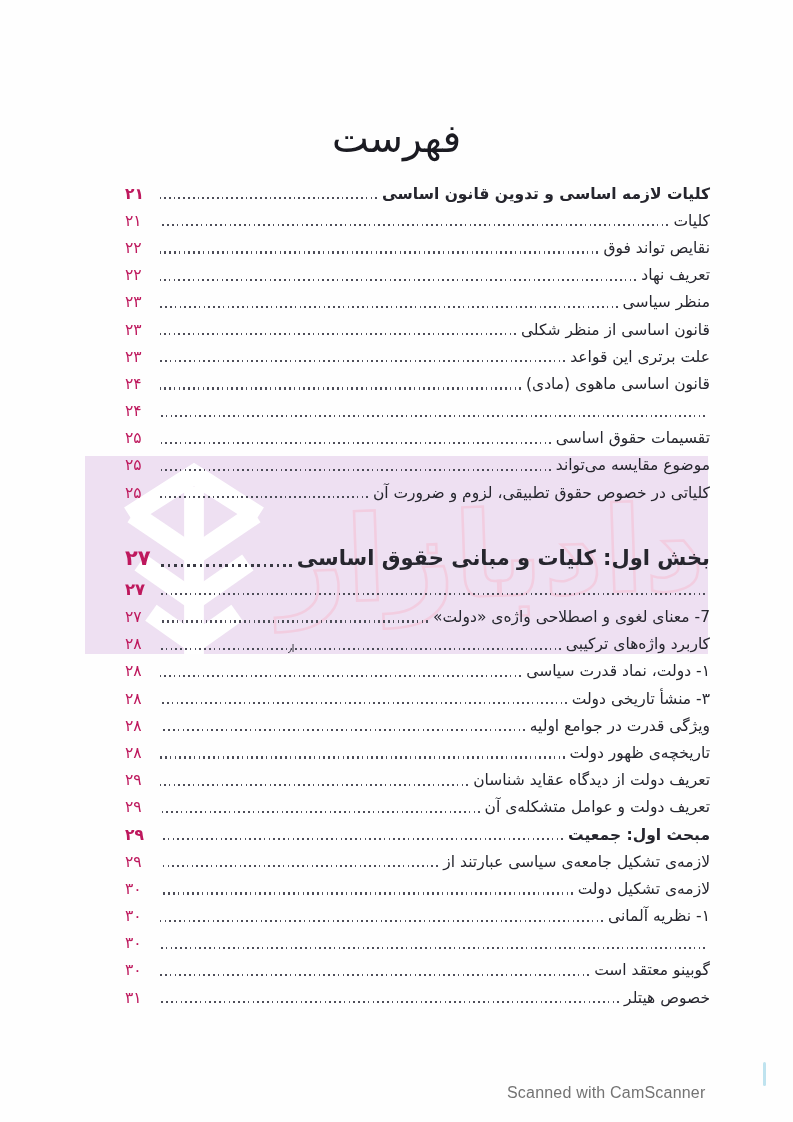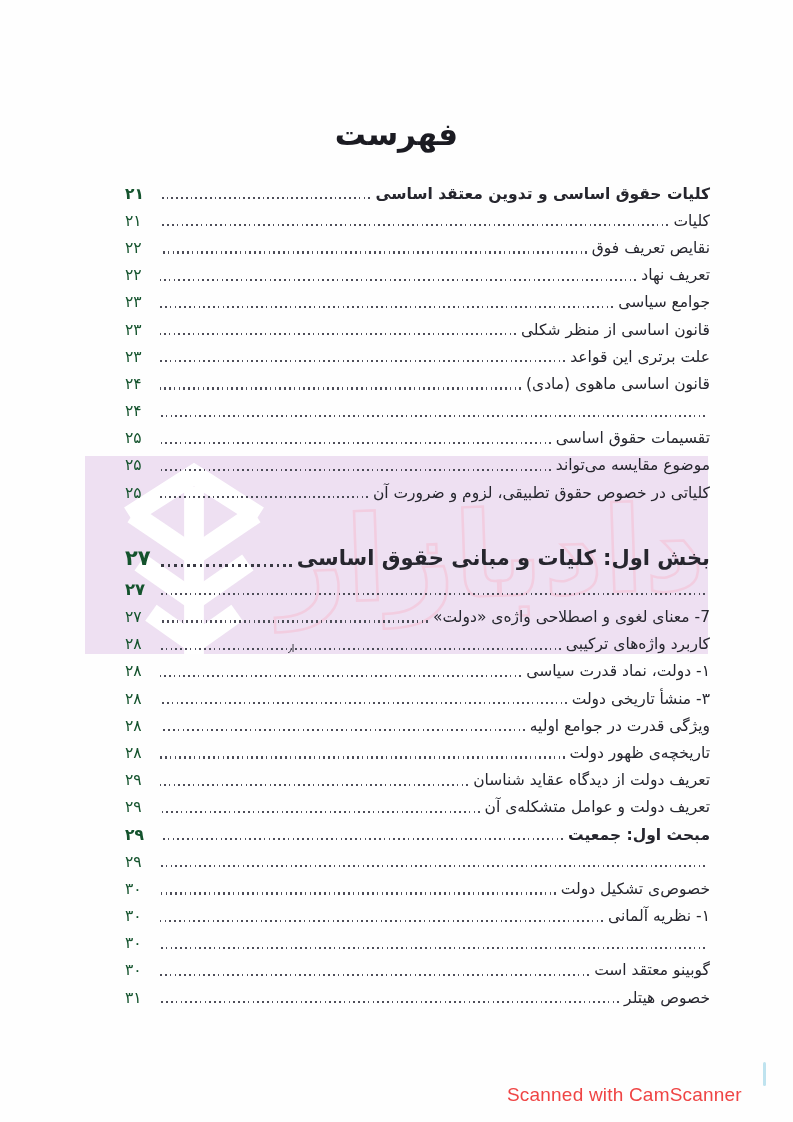--- a/index.html
+++ b/index.html
@@ -4,21 +4,21 @@
 <style>
   html,body{margin:0;padding:0;background:#e9e9e9;}
   .page{
     position:relative;width:793px;height:1122px;margin:0 auto;
     background:#fefefe;overflow:hidden;
     font-family:"DejaVu Sans",sans-serif;color:#26262e;
   }
   
   .page-title{
     position:absolute;top:116px;left:0;right:0;text-align:center;
-    font-size:31px;font-weight:bold;color:#1b1b22;direction:rtl;
+    font-size:39px;font-weight:normal;color:#1b1b22;direction:rtl;
   }
   
   .wm-band{
     position:absolute;left:85px;top:456px;width:623px;height:198px;
     background:#eee0f2;z-index:0;
   }
   .wm-logo{position:absolute;left:104px;top:462px;width:180px;height:192px;z-index:0;}
   .wm-word{
     position:absolute;left:268px;top:452px;width:446px;height:206px;z-index:0;
     display:flex;align-items:center;justify-content:center;direction:rtl;
@@ -30,39 +30,39 @@
   .toc{
     position:absolute;top:180px;left:125px;right:83px;z-index:1;
     direction:rtl;
   }
   .toc-row{display:flex;align-items:center;height:27.2px;font-size:15.5px;}
   .toc-title{white-space:nowrap;color:#26262e;}
   .leader{
     flex:1;height:2.2px;align-self:flex-end;margin:0 5px 8px 5px;
     background:repeating-linear-gradient(to left,#4d4d58 0 1.7px,transparent 1.7px 4.8px);
   }
-  .toc-page{min-width:30px;text-align:left;color:#14532d;white-space:nowrap;}
+  .toc-page{min-width:30px;text-align:left;color:#be185d;white-space:nowrap;}
   .style-bold{font-weight:bold;}
   .style-chapter{font-weight:bold;font-size:16.5px;}
   .style-part{font-weight:bold;font-size:21px;height:36px;color:#17171d;}
   .style-part .leader{height:3.4px;margin-bottom:9px;
     background:repeating-linear-gradient(to left,#3a3a44 0 2.6px,transparent 2.6px 6.4px);}
   .section-gap{height:34px;}
   
   .scan-artifact{
     position:absolute;left:288px;top:642px;z-index:2;
     font-size:11px;color:#3a3a42;direction:rtl;letter-spacing:2px;
   }
   .edge-tick{
     position:absolute;left:763px;top:1062px;width:3px;height:24px;
     background:#bfe3ef;border-radius:2px;
   }
   .footer-note{
     position:absolute;top:1084px;left:507px;
-    font-family:"Liberation Sans",sans-serif;font-size:19px;color:#ef4444;
+    font-family:"Liberation Sans",sans-serif;font-size:16px;color:#737373;
     letter-spacing:0.2px;
   }
 </style>
 </head>
 <body>
 
 <div class="page">
 
   <div class="wm-band"></div>
 
@@ -80,41 +80,41 @@
       </g>
     </svg>
   </div>
 
   <div class="wm-word">دادبازار</div>
 
   <div class="page-title">فهرست</div>
 
   <div class="toc">
       <div class="toc-row style-bold">
-      <span class="toc-title">کلیات حقوق اساسی و تدوین معتقد اساسی</span>
+      <span class="toc-title">کلیات لازمه اساسی و تدوین قانون اساسی</span>
       <span class="leader"></span>
       <span class="toc-page">۲۱</span>
     </div>
       <div class="toc-row style-normal">
       <span class="toc-title">کلیات</span>
       <span class="leader"></span>
       <span class="toc-page">۲۱</span>
     </div>
       <div class="toc-row style-normal">
-      <span class="toc-title">نقایص تعریف فوق</span>
+      <span class="toc-title">نقایص تواند فوق</span>
       <span class="leader"></span>
       <span class="toc-page">۲۲</span>
     </div>
       <div class="toc-row style-normal">
       <span class="toc-title">تعریف نهاد</span>
       <span class="leader"></span>
       <span class="toc-page">۲۲</span>
     </div>
       <div class="toc-row style-normal">
-      <span class="toc-title">جوامع سیاسی</span>
+      <span class="toc-title">منظر سیاسی</span>
       <span class="leader"></span>
       <span class="toc-page">۲۳</span>
     </div>
       <div class="toc-row style-normal">
       <span class="toc-title">قانون اساسی از منظر شکلی</span>
       <span class="leader"></span>
       <span class="toc-page">۲۳</span>
     </div>
       <div class="toc-row style-normal">
       <span class="toc-title">علت برتری این قواعد</span>
@@ -194,25 +194,26 @@
       <span class="toc-title">تعریف دولت و عوامل متشکله‌ی آن</span>
       <span class="leader"></span>
       <span class="toc-page">۲۹</span>
     </div>
       <div class="toc-row style-bold">
       <span class="toc-title">مبحث اول: جمعیت</span>
       <span class="leader"></span>
       <span class="toc-page">۲۹</span>
     </div>
       <div class="toc-row style-normal">
-      <span class="leader"></span>
-      <span class="toc-page">۲۹</span>
-    </div>
-      <div class="toc-row style-normal">
-      <span class="toc-title">خصوص‌ی تشکیل دولت</span>
+      <span class="toc-title">لازمه‌ی تشکیل جامعه‌ی سیاسی عبارتند از</span>
+      <span class="leader"></span>
+      <span class="toc-page">۲۹</span>
+    </div>
+      <div class="toc-row style-normal">
+      <span class="toc-title">لازمه‌ی تشکیل دولت</span>
       <span class="leader"></span>
       <span class="toc-page">۳۰</span>
     </div>
       <div class="toc-row style-normal">
       <span class="toc-title">۱- نظریه آلمانی</span>
       <span class="leader"></span>
       <span class="toc-page">۳۰</span>
     </div>
       <div class="toc-row style-normal">
       <span class="leader"></span>

